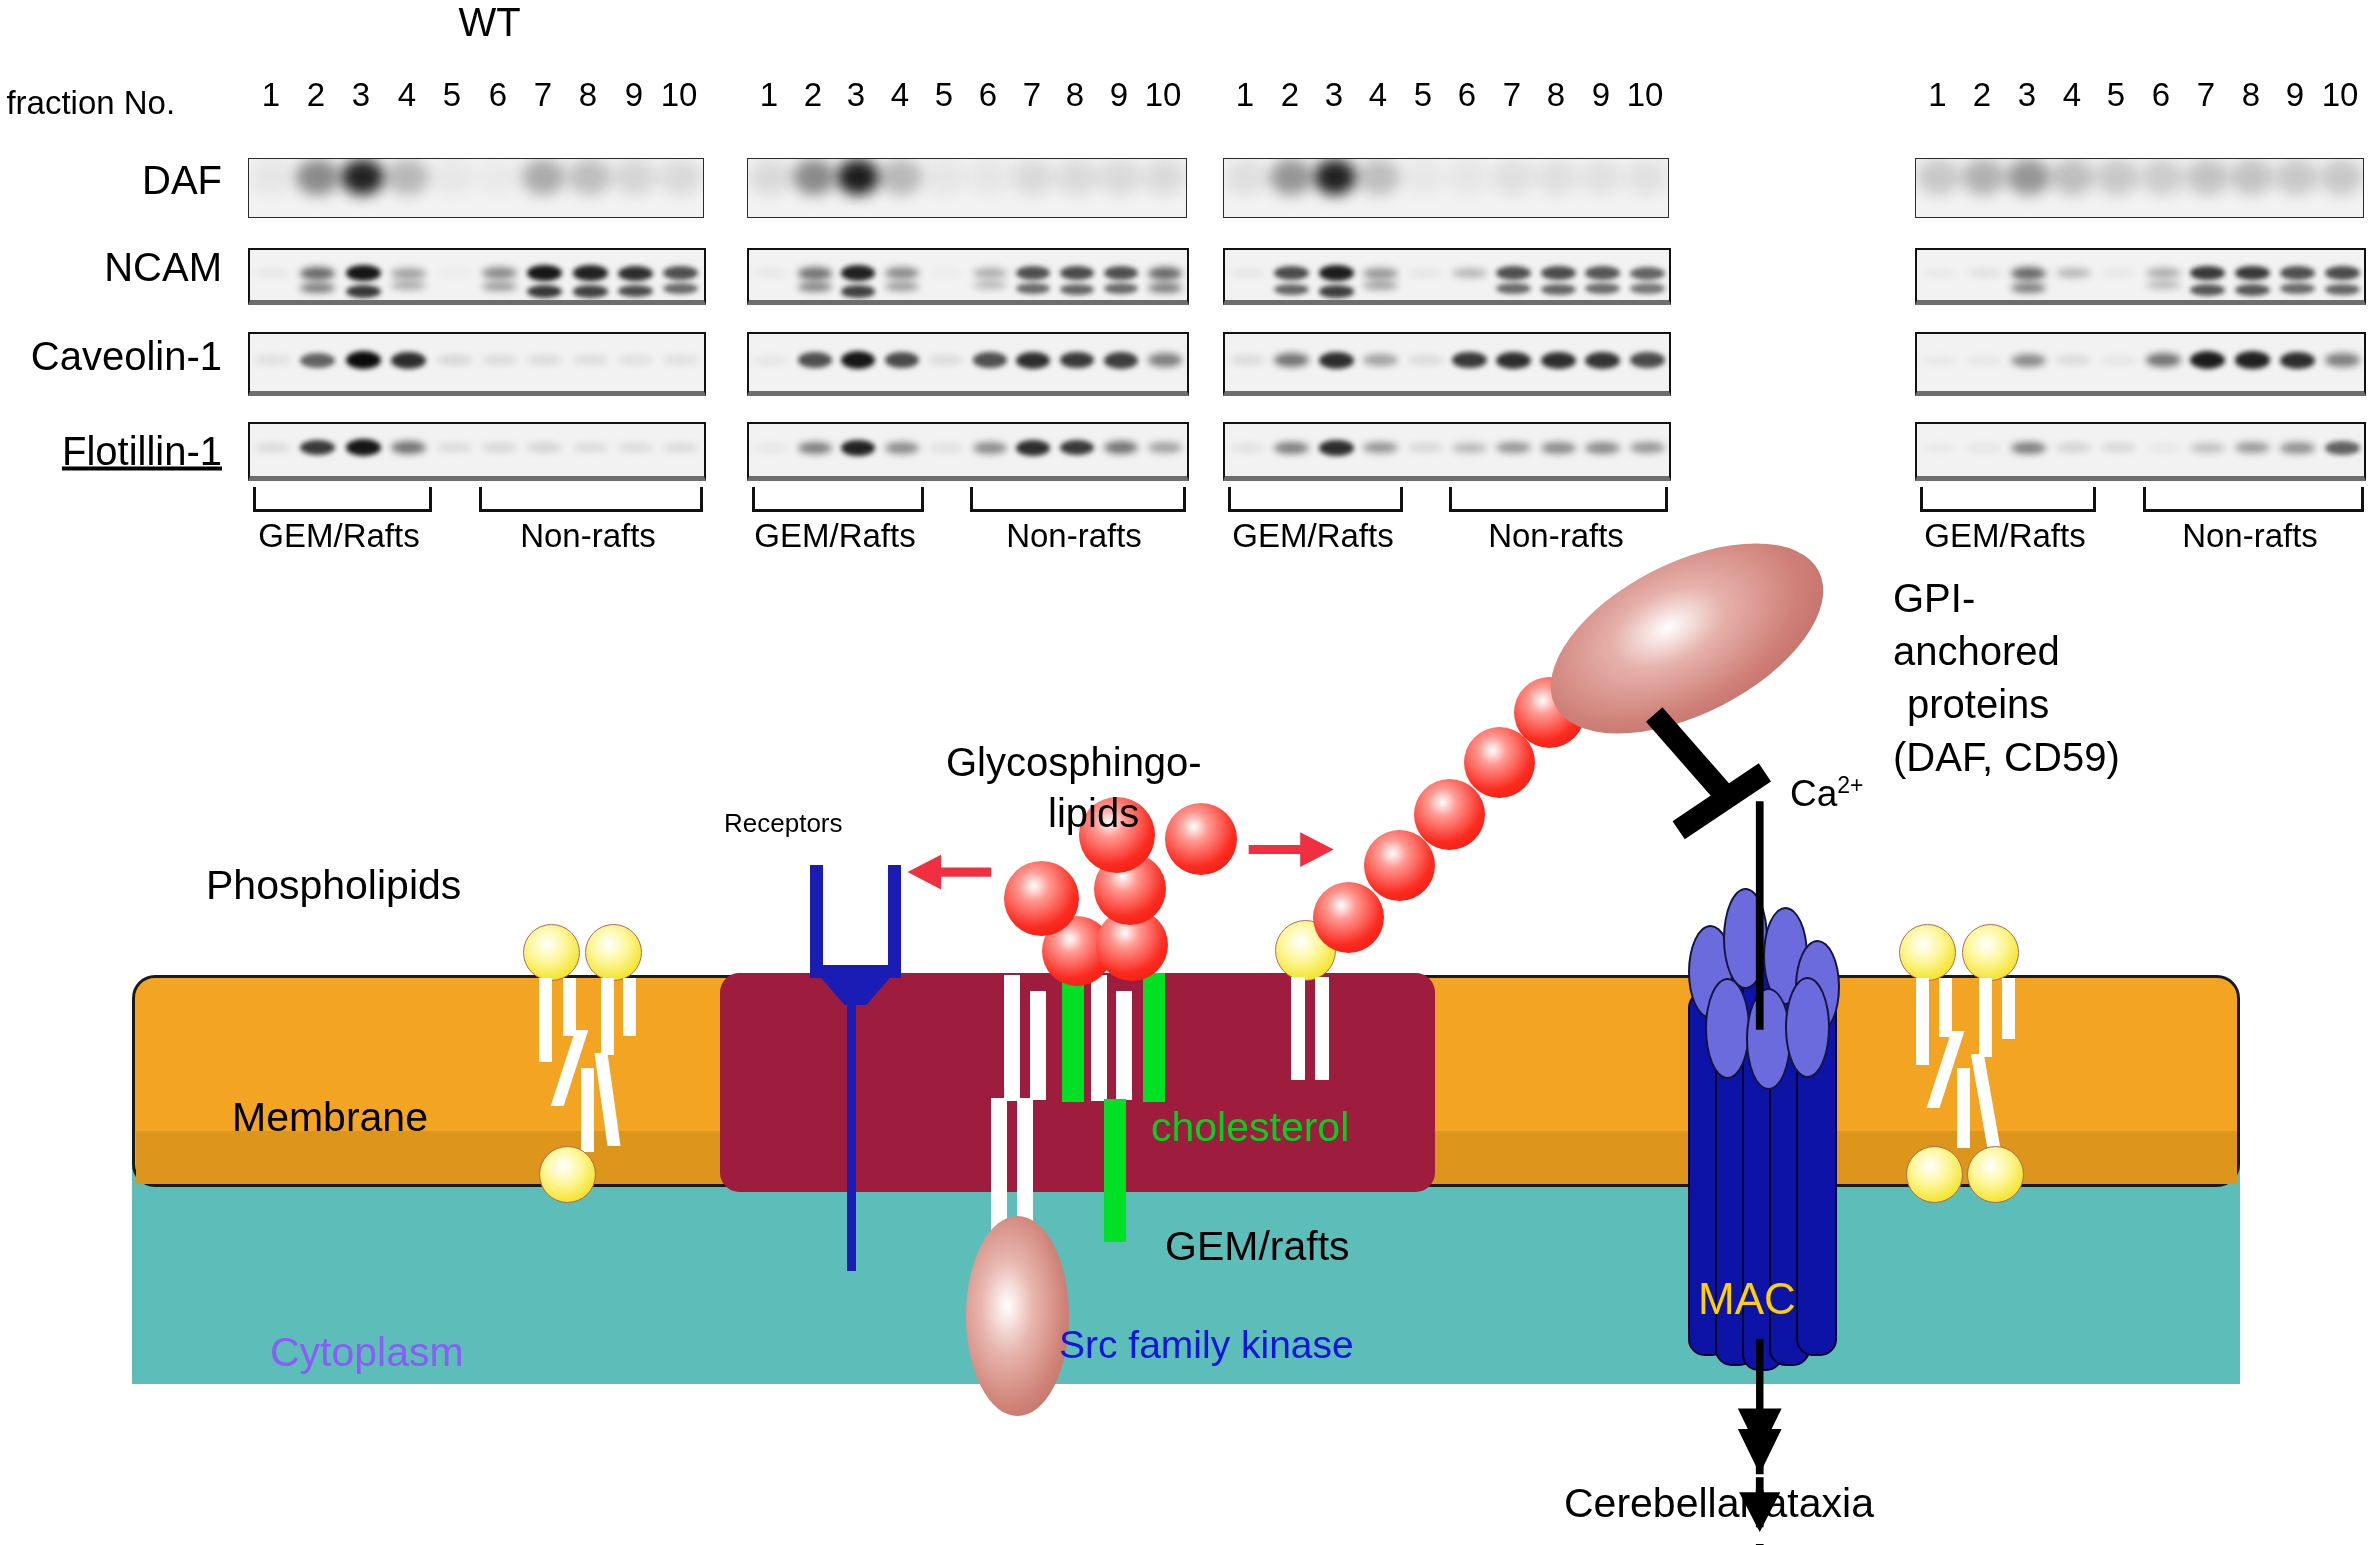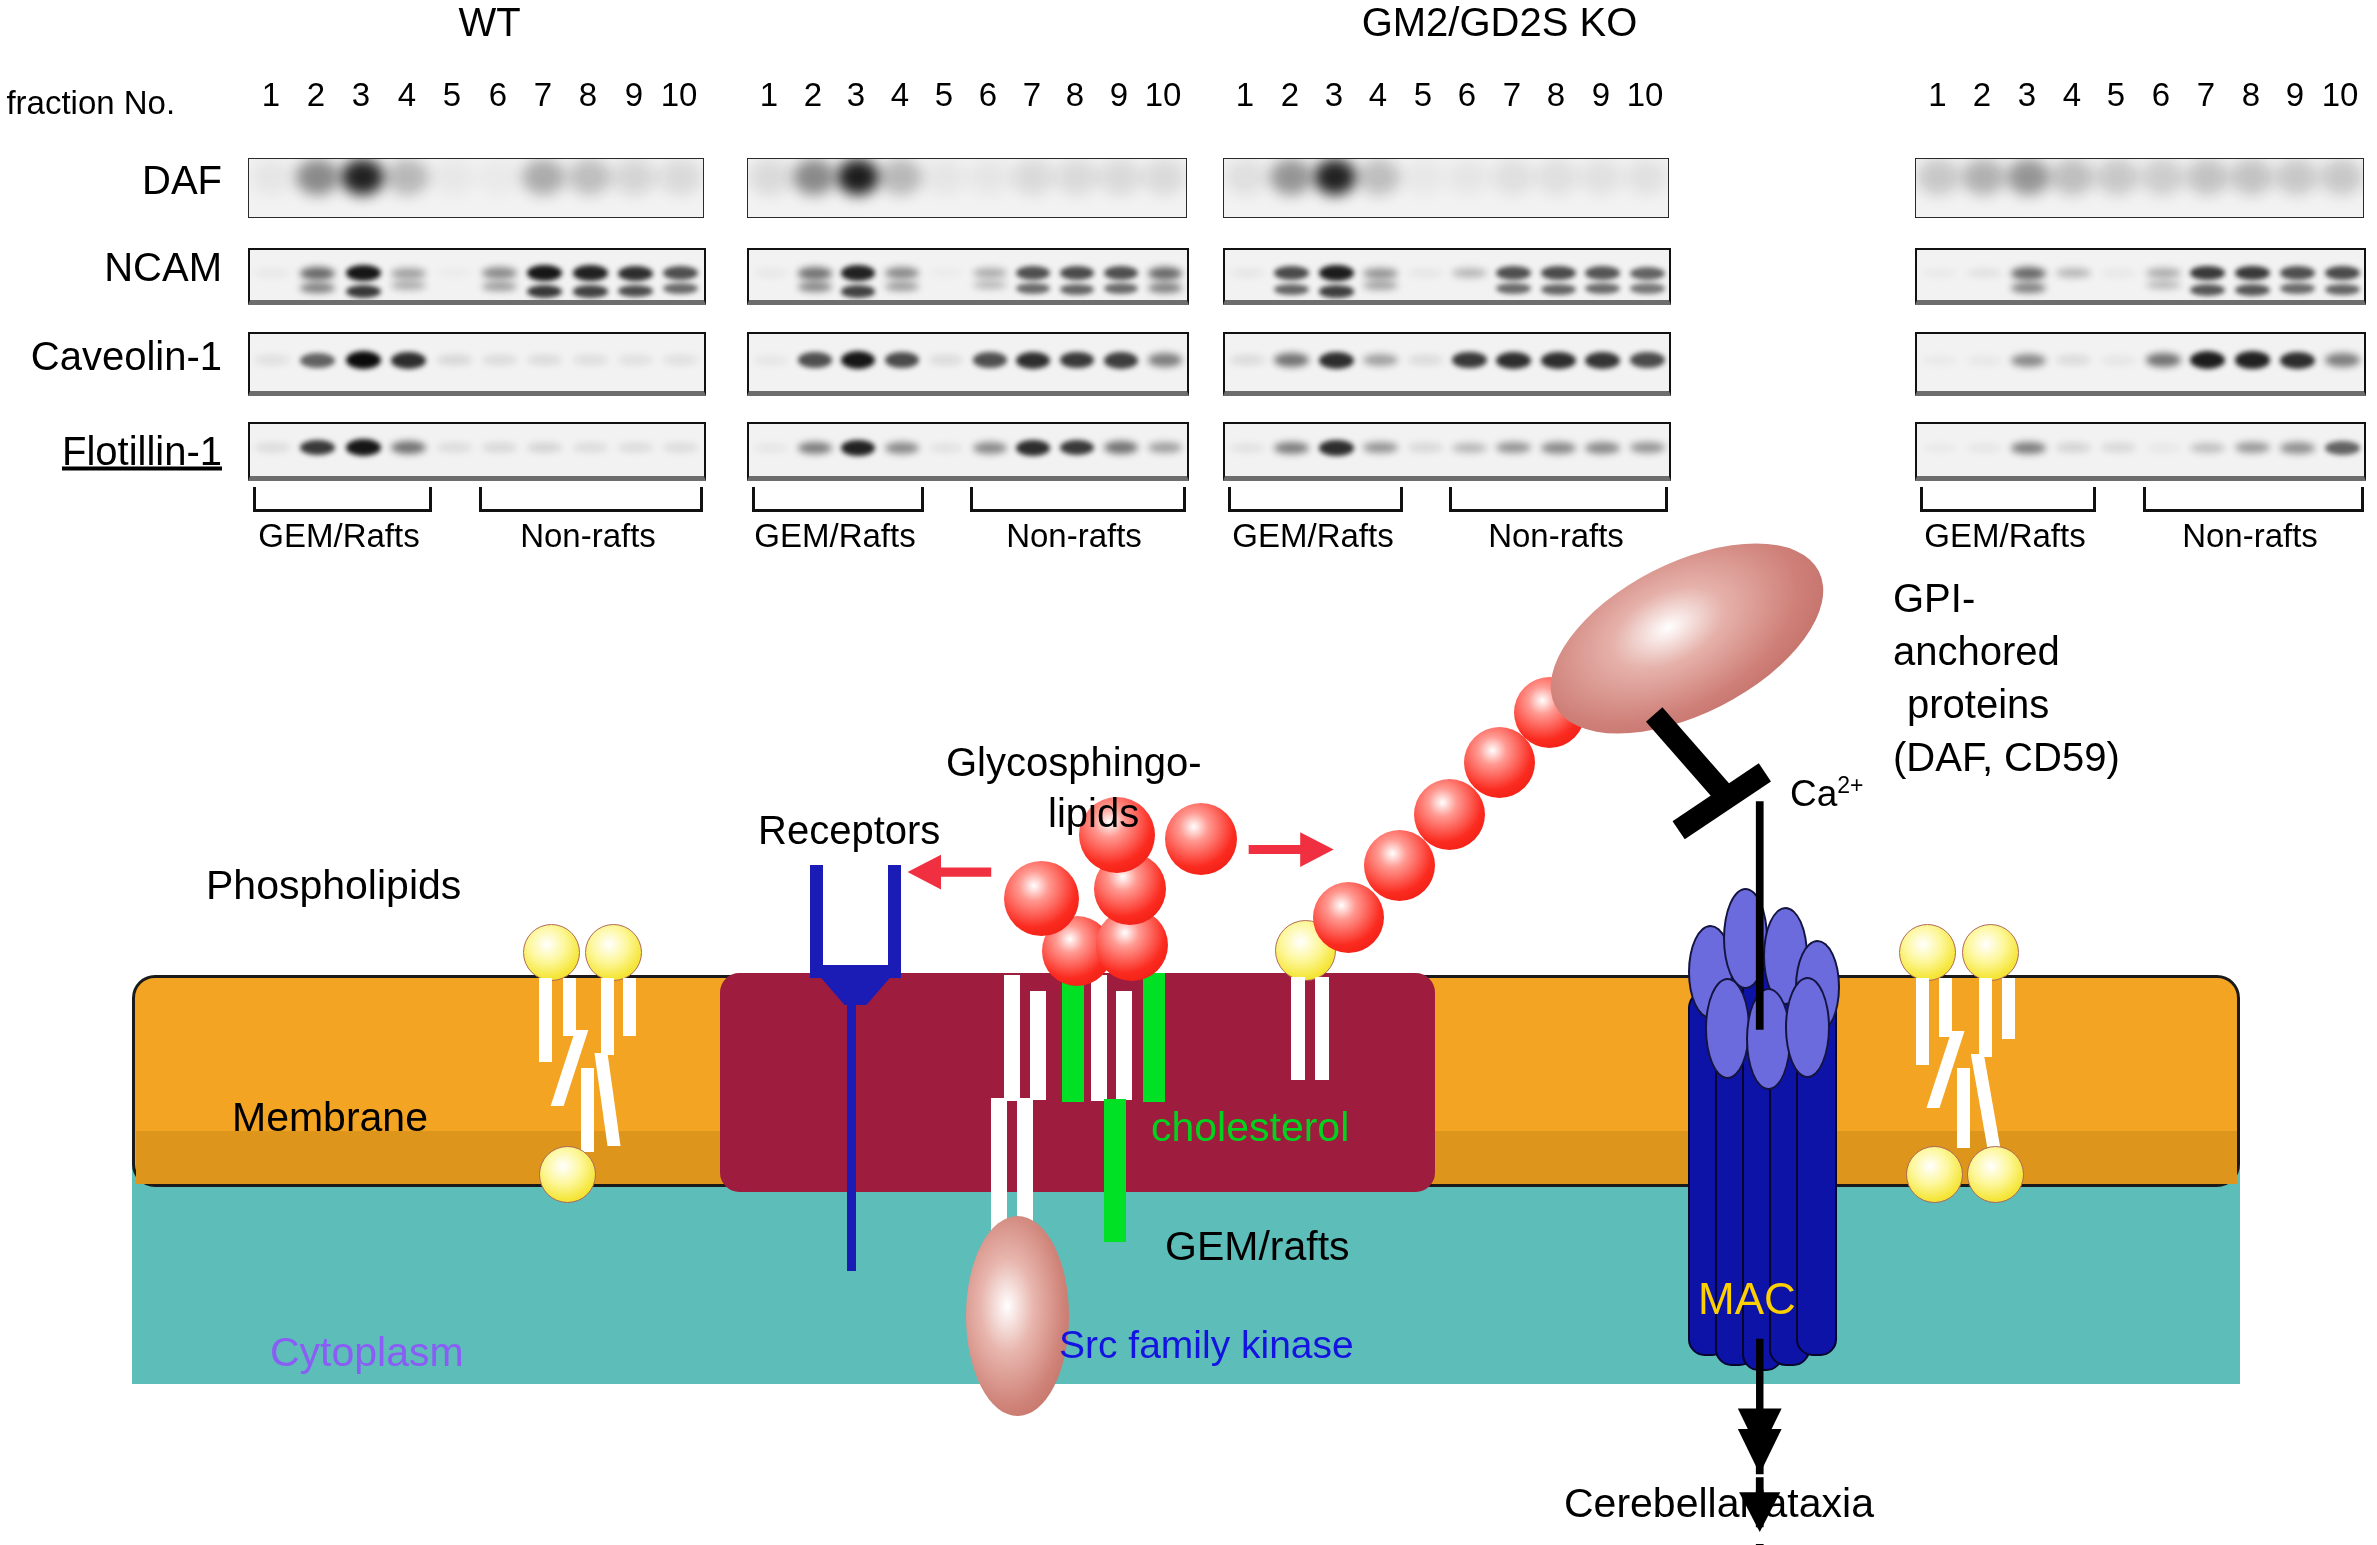--- a/index.html
+++ b/index.html
@@ -79,21 +79,20 @@
   svg.overlay{position:absolute;left:0;top:0;width:2377px;height:966px;pointer-events:none;}
 </style>
 </head>
 <body>
 
 <div id="blot-section">
 
   <div class="fraction-label" style="left:6.4px;top:84px;">fraction No.</div>
 
   <div class="panel-title" style="left:264px;top:0px;width:451px;">WT</div>
-  <div class="panel-title" style="left:1210px;top:0px;width:579px;">GM2/GD2S KO</div>
 
   <div class="row-label" style="left:0px;top:180px;width:222px;">DAF</div>
   <div class="row-label" style="left:0px;top:267px;width:222px;">NCAM</div>
   <div class="row-label" style="left:0px;top:356px;width:222px;">Caveolin-1</div>
   <div class="row-label" style="left:0px;top:451px;width:222px;text-decoration:underline;">Flotillin-1</div>
 
   <div id="blot-dynamic">
       <div class="fraction-nums" style="left: 248px; top: 76px; width: 454px;">
         <div class="fnum" style="left: 23px;">1</div>
         <div class="fnum" style="left: 68px;">2</div>
@@ -497,21 +496,21 @@
     <line x1="2734" y1="186" x2="2734" y2="268" stroke="#000" stroke-width="12" stroke-dasharray="24 24"></line>
     <polygon points="2734,300 2702,238 2766,238" fill="#000"></polygon>
   </svg>
 
   <div class="lbl black" style="left:206px;top:283px;font-size:41px;">Phospholipids</div>
 
   <div class="lbl black" style="left:232px;top:515px;font-size:41px;">Membrane</div>
 
   <div class="lbl yellow" style="left:270px;top:750px;font-size:41px;">Cytoplasm</div>
 
-  <div class="lbl black" style="left:758px;top:229px;font-size:40px;">Receptors</div>
+  <div class="lbl black" style="left:724px;top:229px;font-size:26px;">Receptors</div>
 
   <div class="lbl black" style="left:946px;top:161px;font-size:40px;">Glycosphingo-</div>
   <div class="lbl black" style="left:1048px;top:212px;font-size:40px;">lipids</div>
 
   <div class="lbl green" style="left:1151px;top:525px;font-size:41px;">cholesterol</div>
 
   <div class="lbl black" style="left:1165px;top:644px;font-size:41px;">GEM/rafts</div>
 
   <div class="lbl blue" style="left:1059px;top:744px;font-size:39px;">Src family kinase</div>
 

